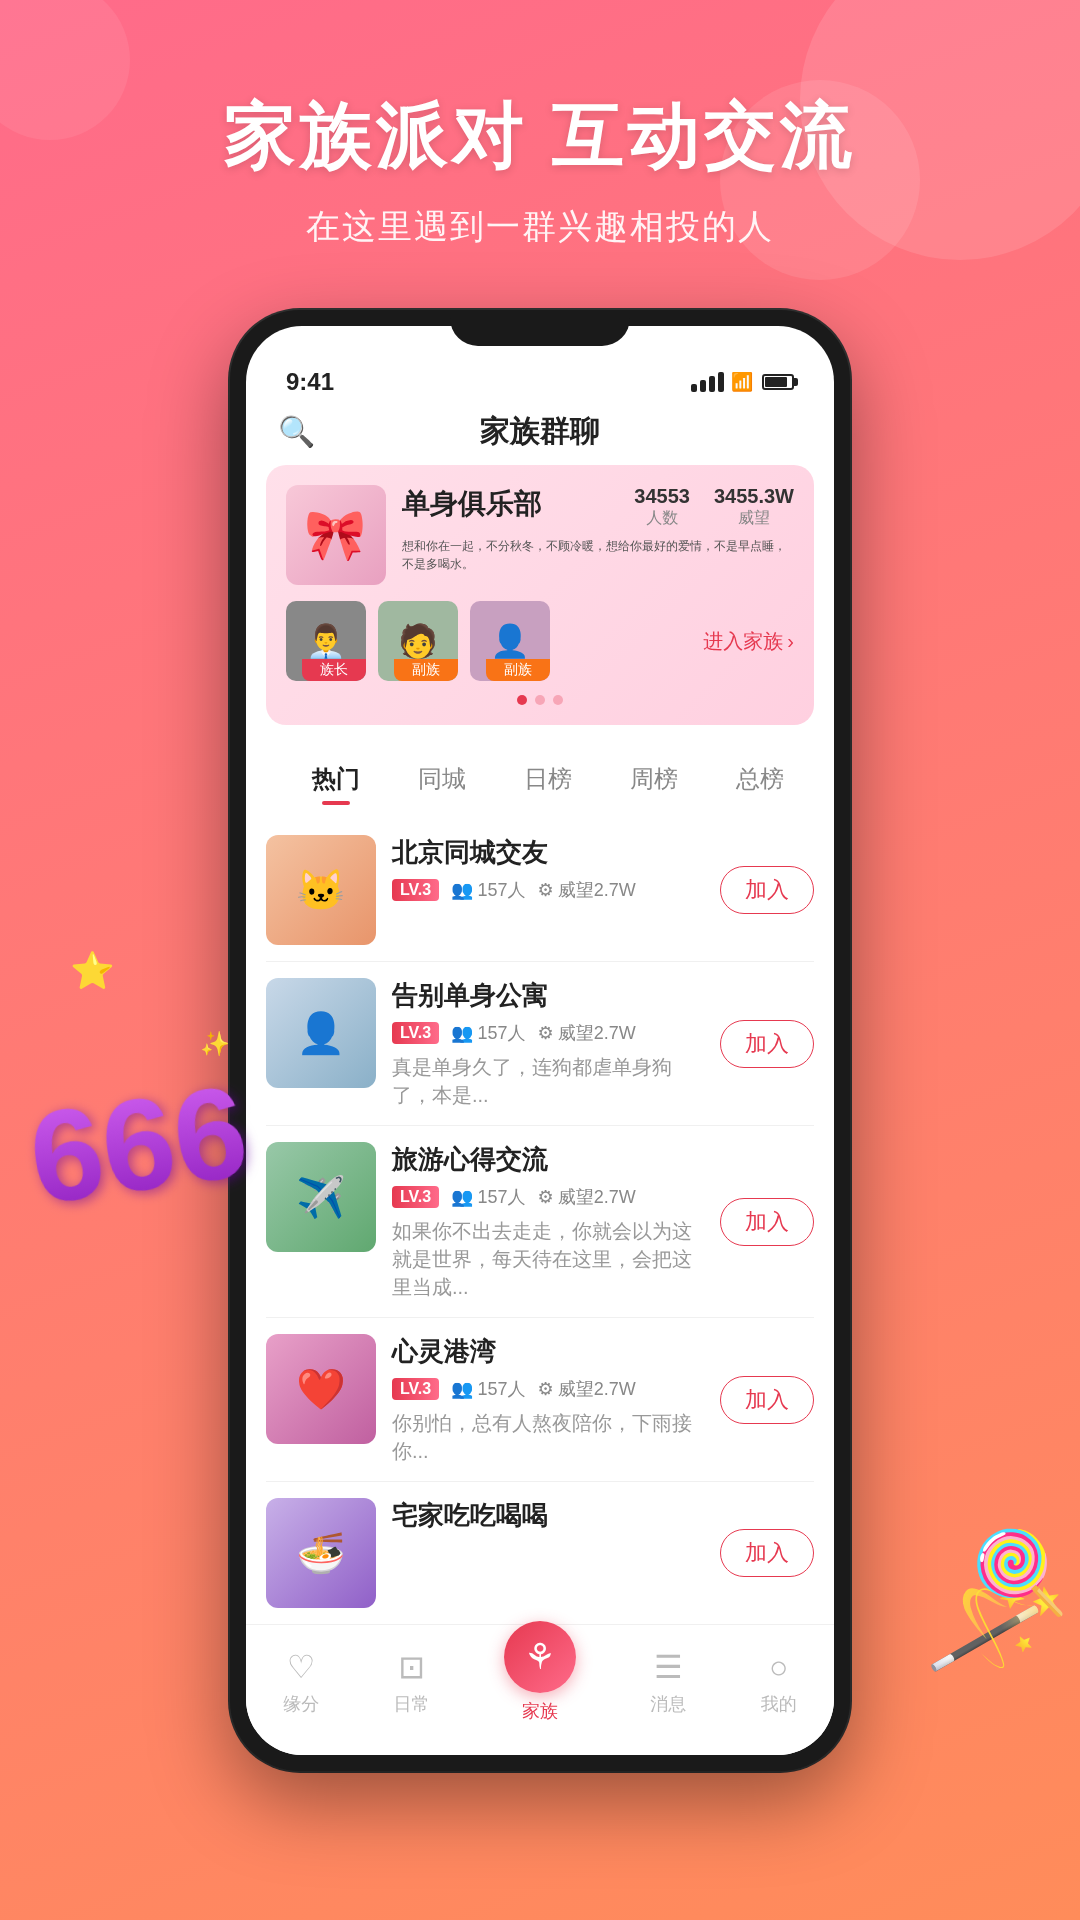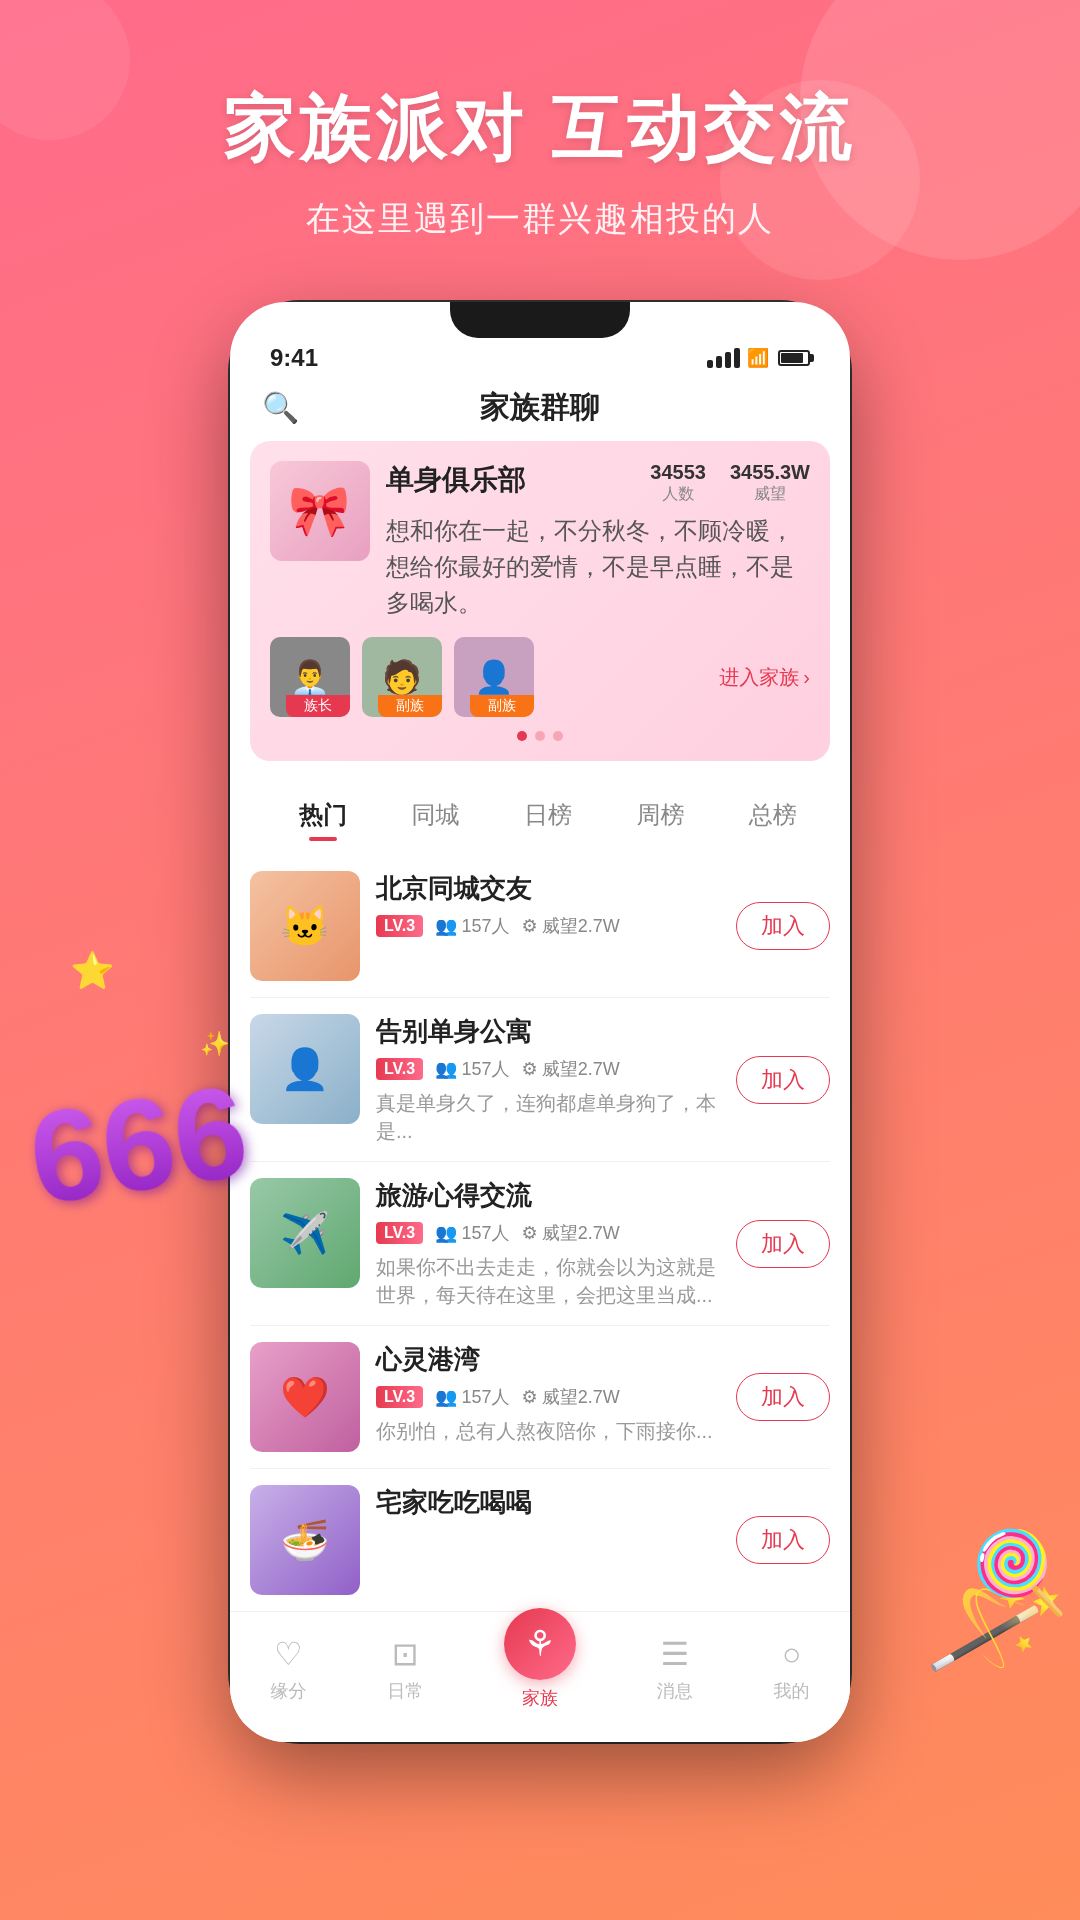--- a/index.html
+++ b/index.html
@@ -43,20 +43,21 @@
       top: -20px; left: -30px;
     }
 
     
     .hero {
       text-align: center;
       padding-top: 80px;
       padding-bottom: 40px;
       position: relative;
       z-index: 2;
+      margin-top: 8px;
     }
     .hero-title {
       font-size: 72px;
       font-weight: 800;
       color: #fff;
       letter-spacing: 4px;
       text-shadow: 0 2px 8px rgba(0,0,0,0.15);
       margin-bottom: 20px;
     }
     .hero-subtitle {
@@ -71,20 +72,21 @@
       display: flex;
       justify-content: center;
       position: relative;
       z-index: 3;
       margin-top: 20px;
     }
     .phone-outer {
       width: 620px;
       background: #1a1a1a;
       border-radius: 70px;
+      padding: 16px;
       box-shadow: 0 30px 80px rgba(0,0,0,0.4), 0 0 0 2px #333;
       position: relative;
     }
     .phone-screen {
       background: #fff;
       border-radius: 56px;
       overflow: hidden;
       position: relative;
     }
     
@@ -193,21 +195,21 @@
     }
     .featured-stats {
       display: flex;
       gap: 24px;
       margin-bottom: 8px;
     }
     .featured-stat { text-align: center; }
     .featured-stat-num { font-size: 20px; font-weight: 600; color: #333; }
     .featured-stat-label { font-size: 16px; color: #888; }
     .featured-desc {
-      font-size: 24px;
+      font-size: 12px;
       color: #555;
       line-height: 1.5;
     }
     .featured-bottom {
       display: flex;
       align-items: center;
       margin-top: 16px;
     }
     .featured-members { display: flex; gap: 12px; flex: 1; }
     .member-avatar {

